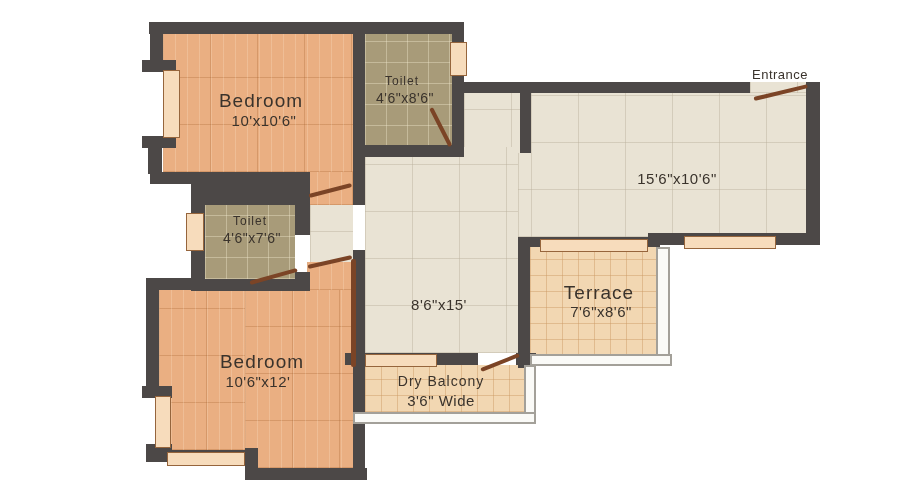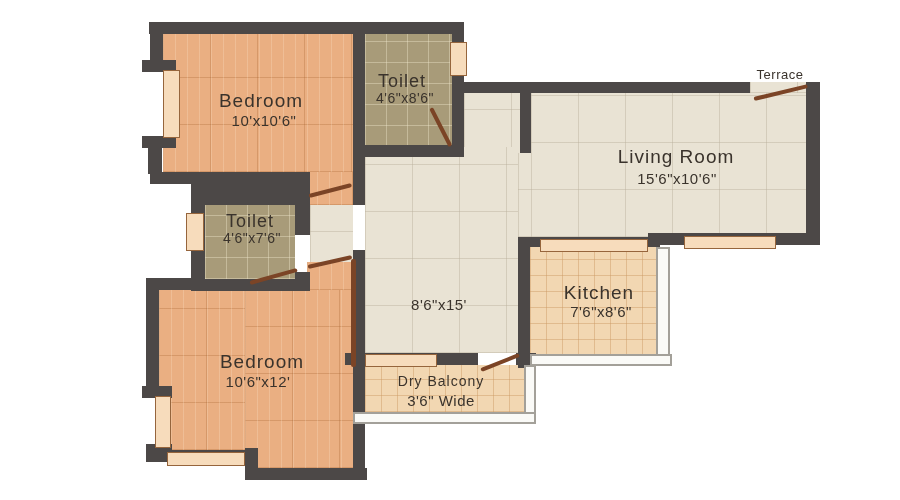--- a/index.html
+++ b/index.html
@@ -21,21 +21,21 @@
   .floor-cream{position:absolute;background-color:#e9e3d4;background-image:
     repeating-linear-gradient(0deg, rgba(186,176,156,.45) 0 1px, rgba(0,0,0,0) 1px 47px),
     repeating-linear-gradient(90deg, rgba(186,176,156,.45) 0 1px, rgba(0,0,0,0) 1px 47px);}
   .floor-tile{position:absolute;background-color:#f2d7b2;background-image:
     repeating-linear-gradient(0deg, rgba(203,152,98,.45) 0 1px, rgba(0,0,0,0) 1px 16px),
     repeating-linear-gradient(90deg, rgba(203,152,98,.45) 0 1px, rgba(0,0,0,0) 1px 16px);}
   .lbl{position:absolute;transform:translate(-50%,-50%);white-space:nowrap;
        color:#3a332c;letter-spacing:1px;text-align:center;}
   .lbl.name{font-size:19px;}
   .lbl.dims{font-size:15px;letter-spacing:.5px;}
-  .lbl.small-name{font-size:18px;}
+  .lbl.small-name{font-size:12px;}
   .lbl.small-dims{font-size:14px;letter-spacing:.5px;}
   .lbl.tag{font-size:13px;letter-spacing:.5px;}
 </style>
 </head>
 <body>
 
 <div id="plan">
 
   <div>
     <div class="floor-bedroom" style="left:163px;top:34px;width:192px;height:138px;"></div>
@@ -123,32 +123,31 @@
   <div class="door" style="left:308px;top:265px;width:45px;transform:rotate(-12.8deg);"></div>
   <div class="door" style="left:481px;top:368px;width:41px;transform:rotate(-21.5deg);"></div>
   <div class="door" style="left:351px;top:259px;width:5px;height:108px;border-radius:2px;"></div>
 
   <div class="lbl name" style="left:261px;top:101px;">Bedroom</div>
   <div class="lbl dims" style="left:264px;top:120px;">10'x10'6"</div>
 
   <div class="lbl small-name" style="left:402px;top:81px;">Toilet</div>
   <div class="lbl small-dims" style="left:405px;top:98px;">4'6"x8'6"</div>
 
-  <div class="lbl name" style="left:676px;top:157px;">Living Room</div>
   <div class="lbl dims" style="left:677px;top:178px;">15'6"x10'6"</div>
 
   <div class="lbl small-name" style="left:250px;top:221px;">Toilet</div>
   <div class="lbl small-dims" style="left:252px;top:238px;">4'6"x7'6"</div>
 
   <div class="lbl dims" style="left:439px;top:304px;">8'6"x15'</div>
 
-  <div class="lbl name" style="left:599px;top:293px;">Kitchen</div>
+  <div class="lbl name" style="left:599px;top:293px;">Terrace</div>
   <div class="lbl dims" style="left:601px;top:311px;">7'6"x8'6"</div>
 
   <div class="lbl name" style="left:262px;top:362px;">Bedroom</div>
   <div class="lbl dims" style="left:258px;top:381px;">10'6"x12'</div>
 
   <div class="lbl small-name" style="left:441px;top:381px;font-size:14px;">Dry Balcony</div>
   <div class="lbl small-dims" style="left:441px;top:400px;font-size:15px;">3'6" Wide</div>
 
-  <div class="lbl tag" style="left:780px;top:74px;">Terrace</div>
+  <div class="lbl tag" style="left:780px;top:74px;">Entrance</div>
 
 </div>
 
 </body></html>

